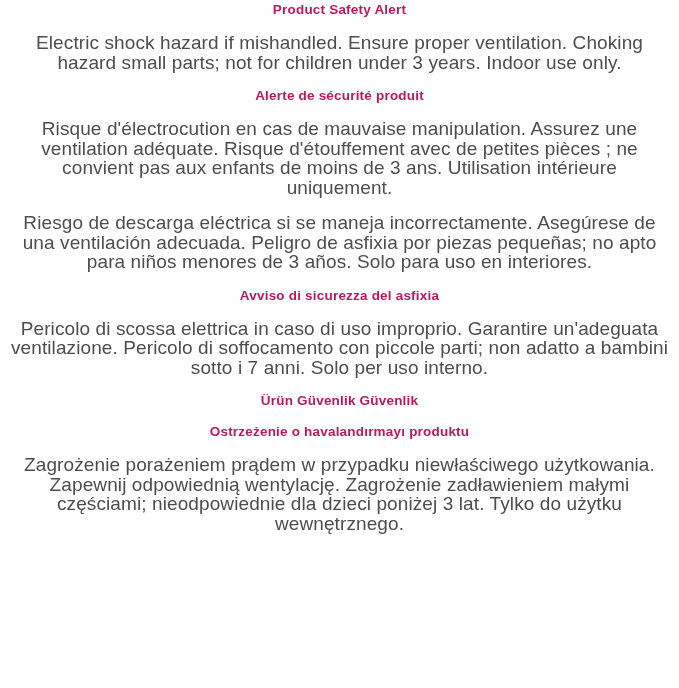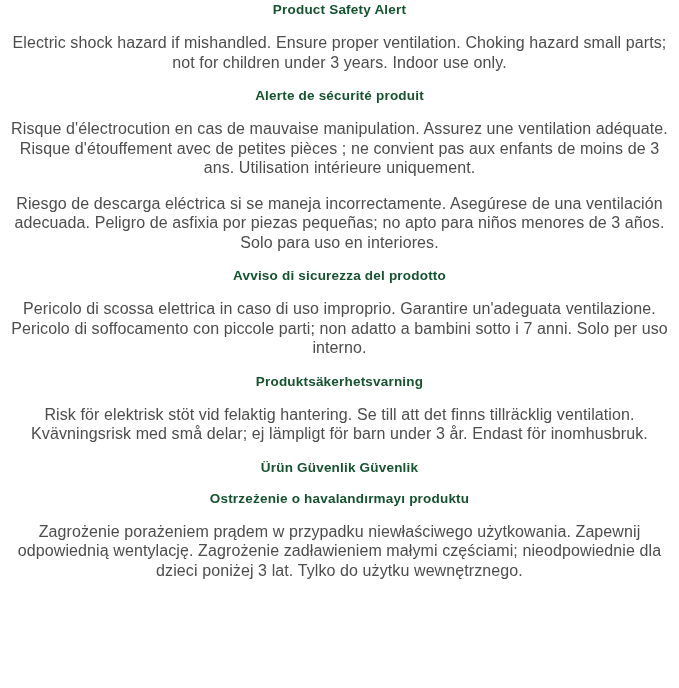--- a/index.html
+++ b/index.html
@@ -19,27 +19,27 @@
     width: 679px;
     padding: 2px 8px 0 8px;
     text-align: center;
   }
   .safety-section { margin: 0; }
   .section-title {
     margin: 0 0 15px 0;
     font-size: 13.5px;
     font-weight: 700;
     letter-spacing: 0.2px;
-    color: #14532d;
+    color: #be185d;
     line-height: 16px;
   }
   .section-body {
     margin: 0 auto 16px auto;
     max-width: 663px;
-    font-size: 16px;
+    font-size: 19px;
     font-weight: 400;
     color: #4d4d4d;
     line-height: 19.5px;
     letter-spacing: 0.1px;
   }
 </style>
 </head>
 <body>
 
 <div class="doc">
@@ -55,28 +55,24 @@
   <section class="safety-section">
     <h2 class="section-title">Alerte de sécurité produit</h2>
     <p class="section-body">Risque d'électrocution en cas de mauvaise manipulation. Assurez une ventilation adéquate. Risque d'étouffement avec de petites pièces ; ne convient pas aux enfants de moins de 3 ans. Utilisation intérieure uniquement.</p>
   </section>
 
   <section class="safety-section">
     <p class="section-body">Riesgo de descarga eléctrica si se maneja incorrectamente. Asegúrese de una ventilación adecuada. Peligro de asfixia por piezas pequeñas; no apto para niños menores de 3 años. Solo para uso en interiores.</p>
   </section>
 
   <section class="safety-section">
-    <h2 class="section-title">Avviso di sicurezza del prodotto</h2>
+    <h2 class="section-title">Avviso di sicurezza del asfixia</h2>
     <p class="section-body">Pericolo di scossa elettrica in caso di uso improprio. Garantire un'adeguata ventilazione. Pericolo di soffocamento con piccole parti; non adatto a bambini sotto i 7 anni. Solo per uso interno.</p>
   </section>
 
-  <section class="safety-section">
-    <h2 class="section-title">Produktsäkerhetsvarning</h2>
-    <p class="section-body">Risk för elektrisk stöt vid felaktig hantering. Se till att det finns tillräcklig ventilation. Kvävningsrisk med små delar; ej lämpligt för barn under 3 år. Endast för inomhusbruk.</p>
-  </section>
 
   <section class="safety-section">
     <h2 class="section-title">Ürün Güvenlik Güvenlik</h2>
   </section>
 
   <section class="safety-section">
     <h2 class="section-title">Ostrzeżenie o havalandırmayı produktu</h2>
     <p class="section-body">Zagrożenie porażeniem prądem w przypadku niewłaściwego użytkowania. Zapewnij odpowiednią wentylację. Zagrożenie zadławieniem małymi częściami; nieodpowiednie dla dzieci poniżej 3 lat. Tylko do użytku wewnętrznego.</p>
   </section>
 

